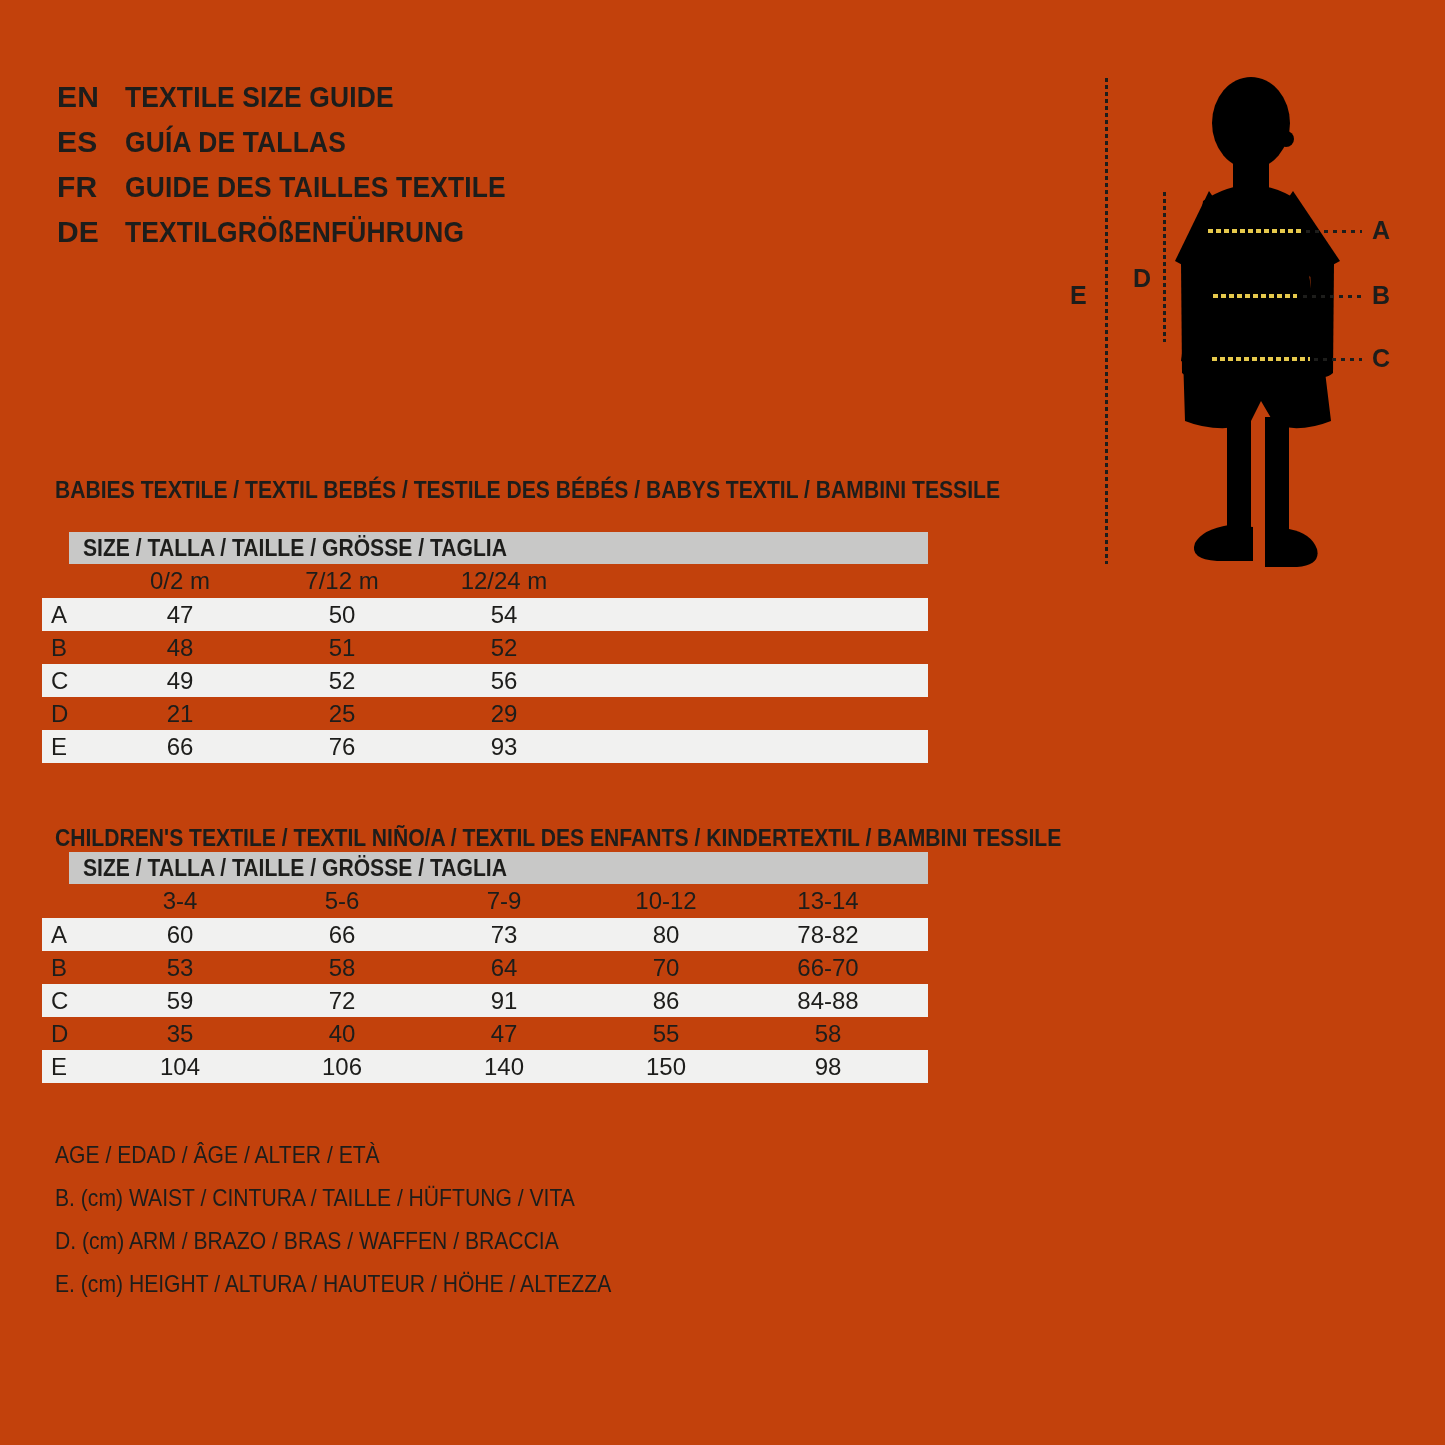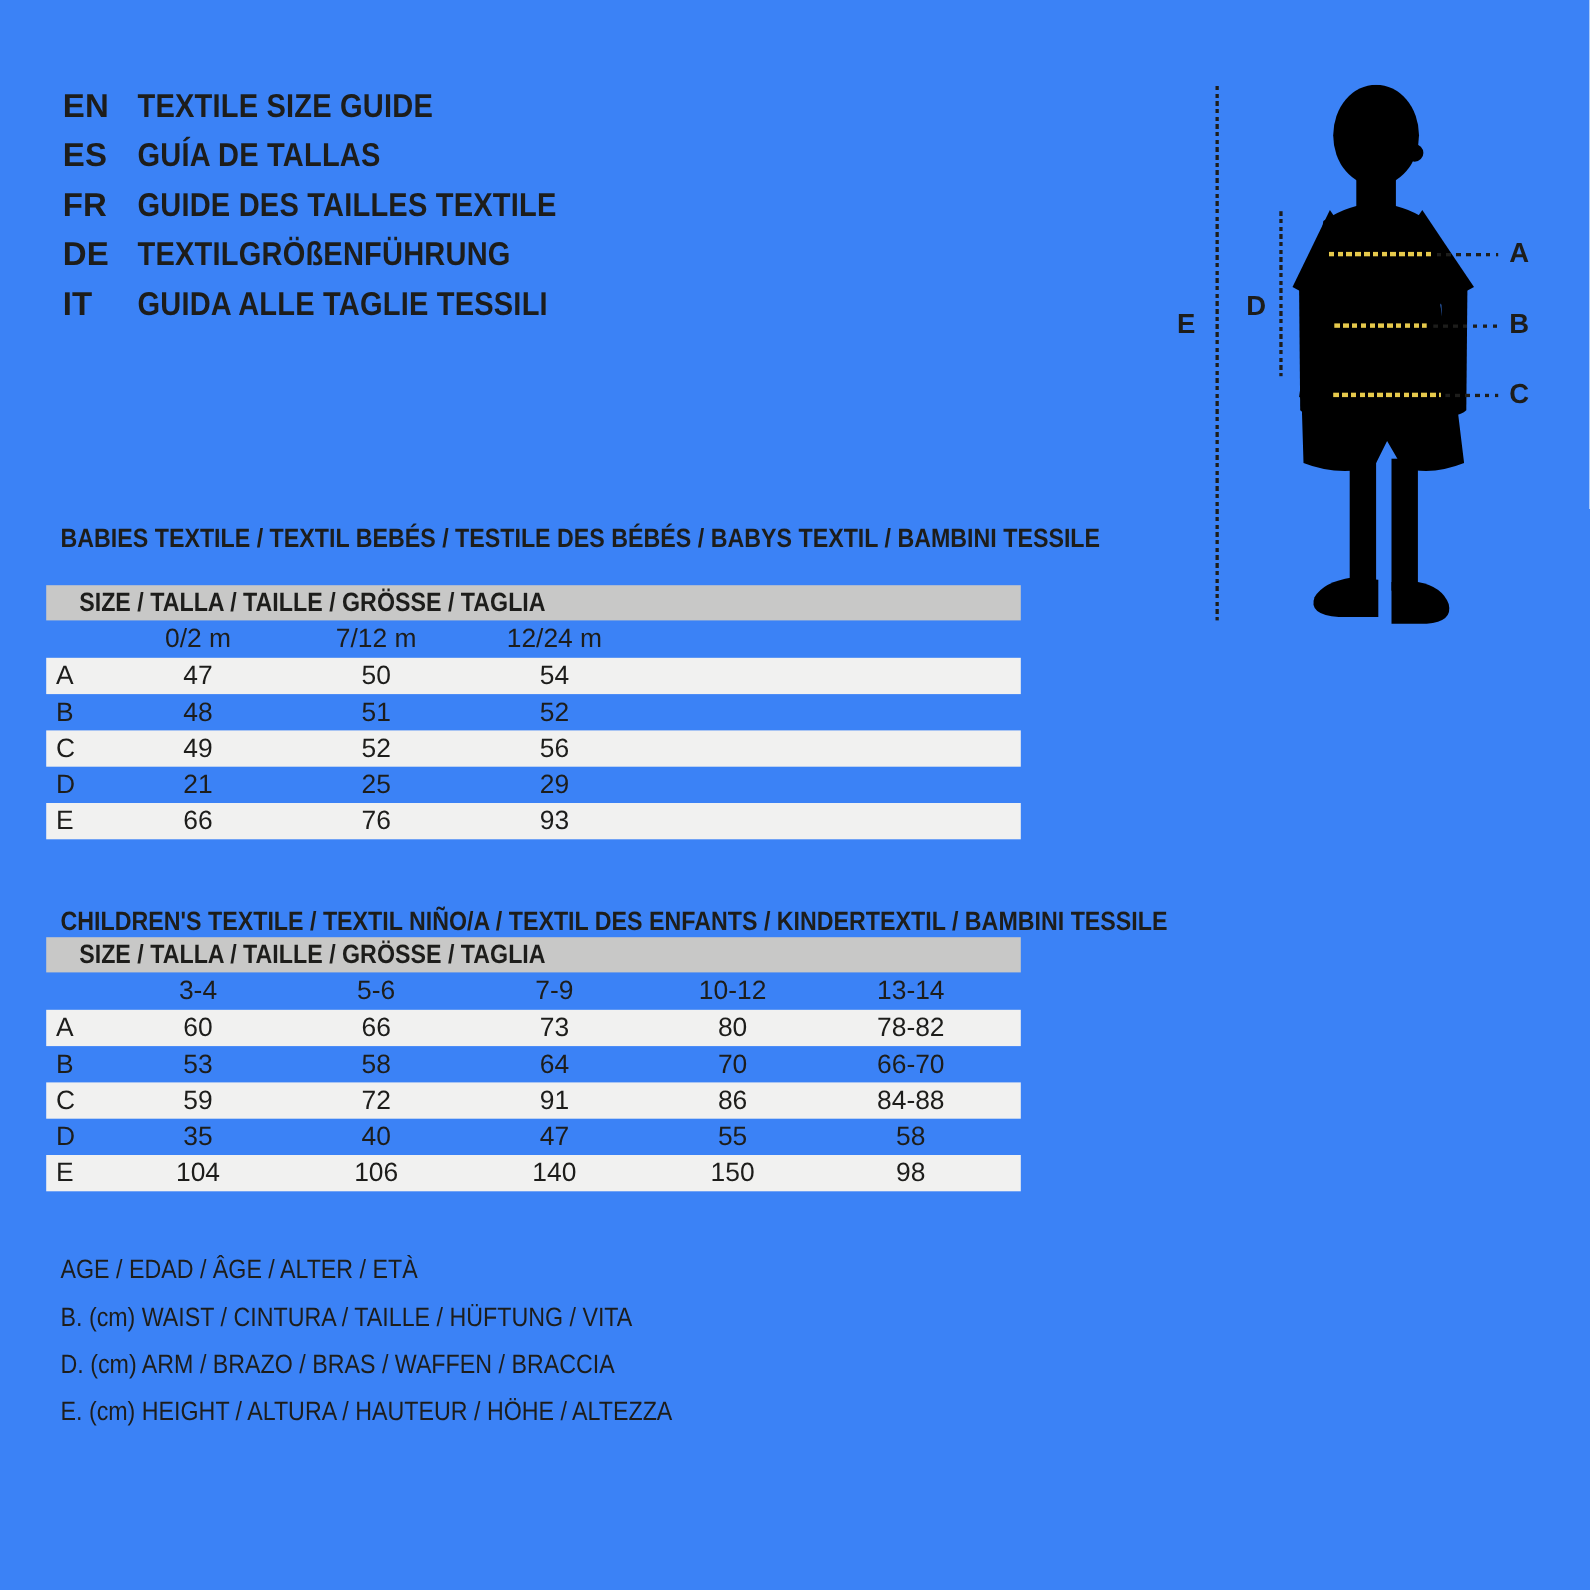--- a/index.html
+++ b/index.html
@@ -3,37 +3,37 @@
 <meta charset="utf-8">
 <style>
   :root{
     --ink:#1d1d1b;
     --table-header-bg:#c8c8c7;
     --row-stripe:#f1f1f0;
     --marker-yellow:#e6c94c;
   }
   html,body{margin:0;padding:0;background:#fff;}
   .canvas{
-    position:relative;width:1445px;height:1445px;background:#3b82f6;overflow:hidden;
+    position:relative;width:1445px;height:1445px;background:#c2410c;overflow:hidden;
     font-family:"Liberation Sans",sans-serif;color:var(--ink);
     -webkit-font-smoothing:antialiased;
   }
   .condense{display:inline-block;transform:scaleX(0.88);transform-origin:0 50%;white-space:nowrap;}
 
   
   .lang-list{position:absolute;left:57px;top:74px;}
   .lang-row{display:flex;align-items:center;height:45px;font-size:30px;font-weight:700;letter-spacing:.2px;}
   .lang-code{flex:0 0 68px;width:68px;}
 
   
   .section-title{position:absolute;left:55px;font-size:24px;font-weight:700;white-space:nowrap;}
 
   
   .size-table{position:absolute;left:42px;width:886px;font-size:24px;}
-  .t-header{height:32px;background:var(--table-header-bg);display:flex;align-items:center;padding-left:30px;font-size:24px;font-weight:700;}
+  .t-header{height:32px;background:var(--table-header-bg);display:flex;align-items:center;padding-left:14px;font-size:24px;font-weight:700;margin-left:27px;}
   .t-row{display:grid;align-items:center;height:33px;}
   .t-row.cols{height:34px;font-size:24px;}
   .babies .t-row{grid-template-columns:57px 162px 162px 162px 1fr;}
   .children .t-row{grid-template-columns:57px 162px 162px 162px 162px 162px 1fr;}
   .t-row.stripe{background:var(--row-stripe);}
   .cell{text-align:center;}
   .cell.lbl{text-align:left;padding-left:9px;}
 
   
   .legend{position:absolute;left:55px;top:1141px;}
@@ -60,24 +60,20 @@
       <span class="lang-code">ES</span>
       <span class="condense">GUÍA DE TALLAS</span>
     </div>
     <div class="lang-row">
       <span class="lang-code">FR</span>
       <span class="condense">GUIDE DES TAILLES TEXTILE</span>
     </div>
     <div class="lang-row">
       <span class="lang-code">DE</span>
       <span class="condense">TEXTILGRÖßENFÜHRUNG</span>
-    </div>
-    <div class="lang-row">
-      <span class="lang-code">IT</span>
-      <span class="condense">GUIDA ALLE TAGLIE TESSILI</span>
     </div>
   </section>
 
   <svg class="fig-svg" width="170" height="495" viewBox="0 0 170 495" aria-hidden="true">
     <g fill="#000">
       <ellipse cx="78" cy="46" rx="39" ry="46"></ellipse>
       <circle cx="113" cy="62" r="8"></circle>
       <rect x="60" y="78" width="36" height="34"></rect>
       <path d="M30,124 Q78,92 126,124 L148,284 Q78,314 8,284 Z"></path>
       <path d="M36,114 L2,184 L32,200 L58,146 Z"></path>

